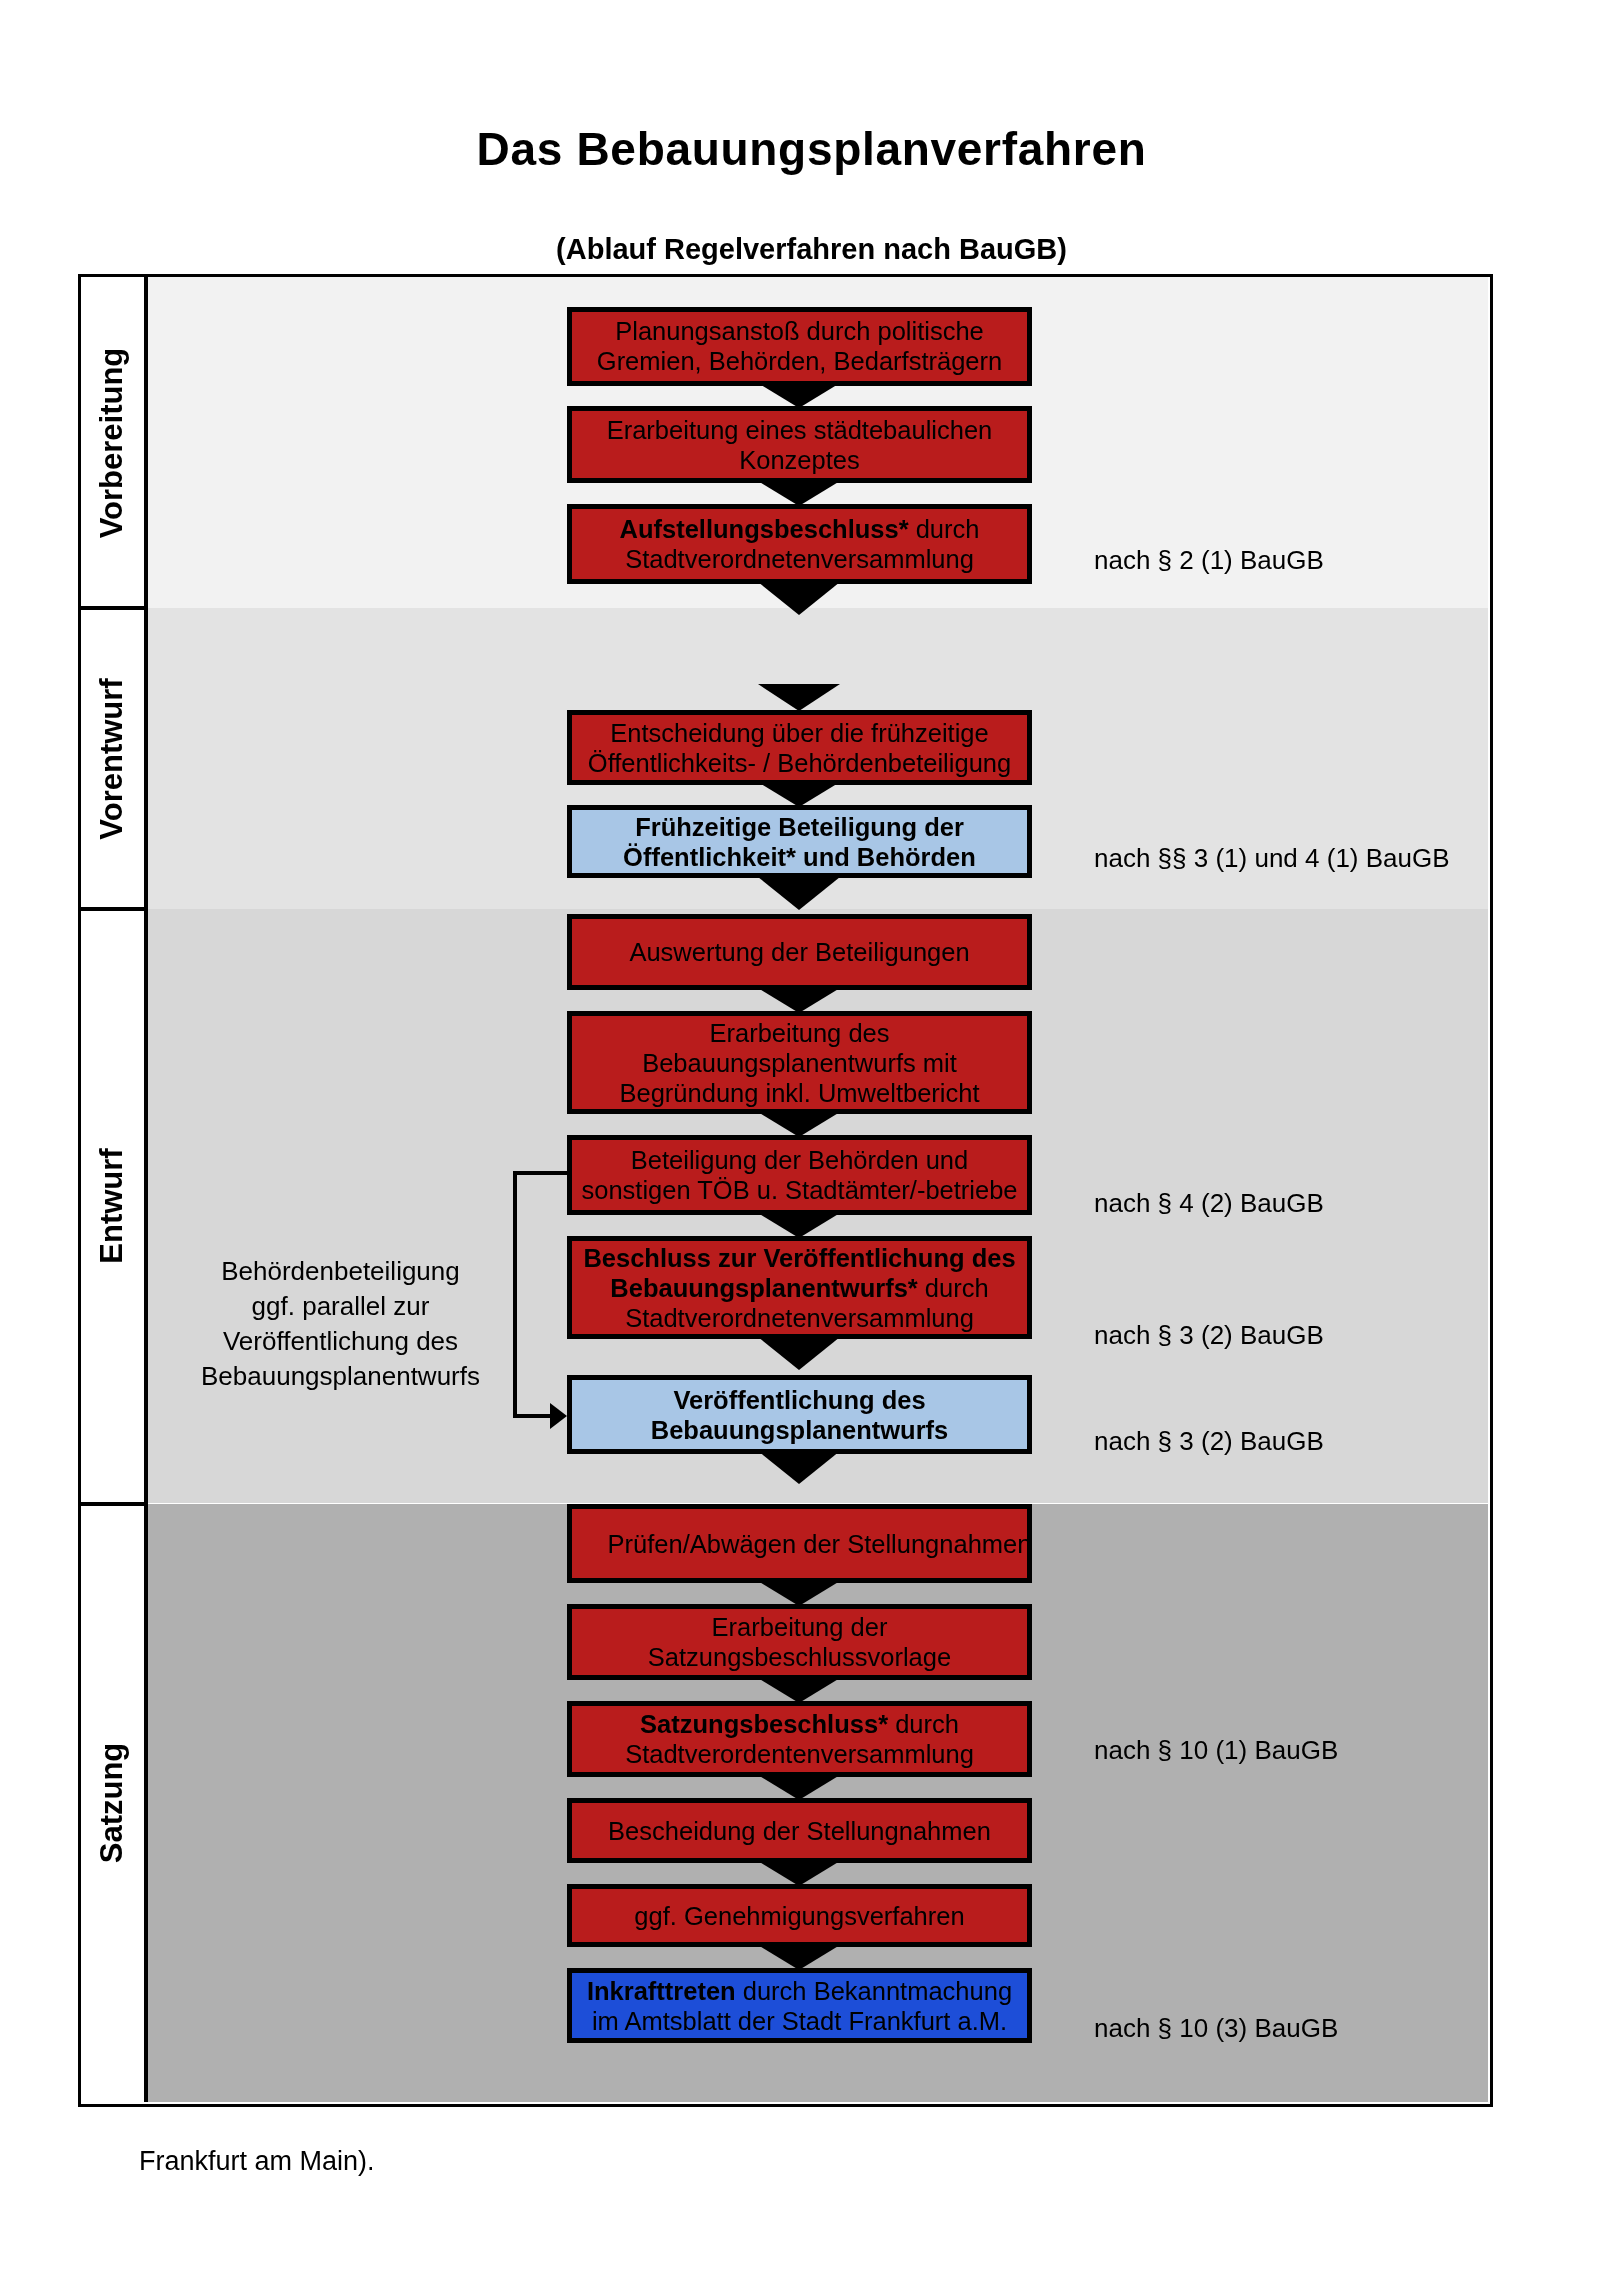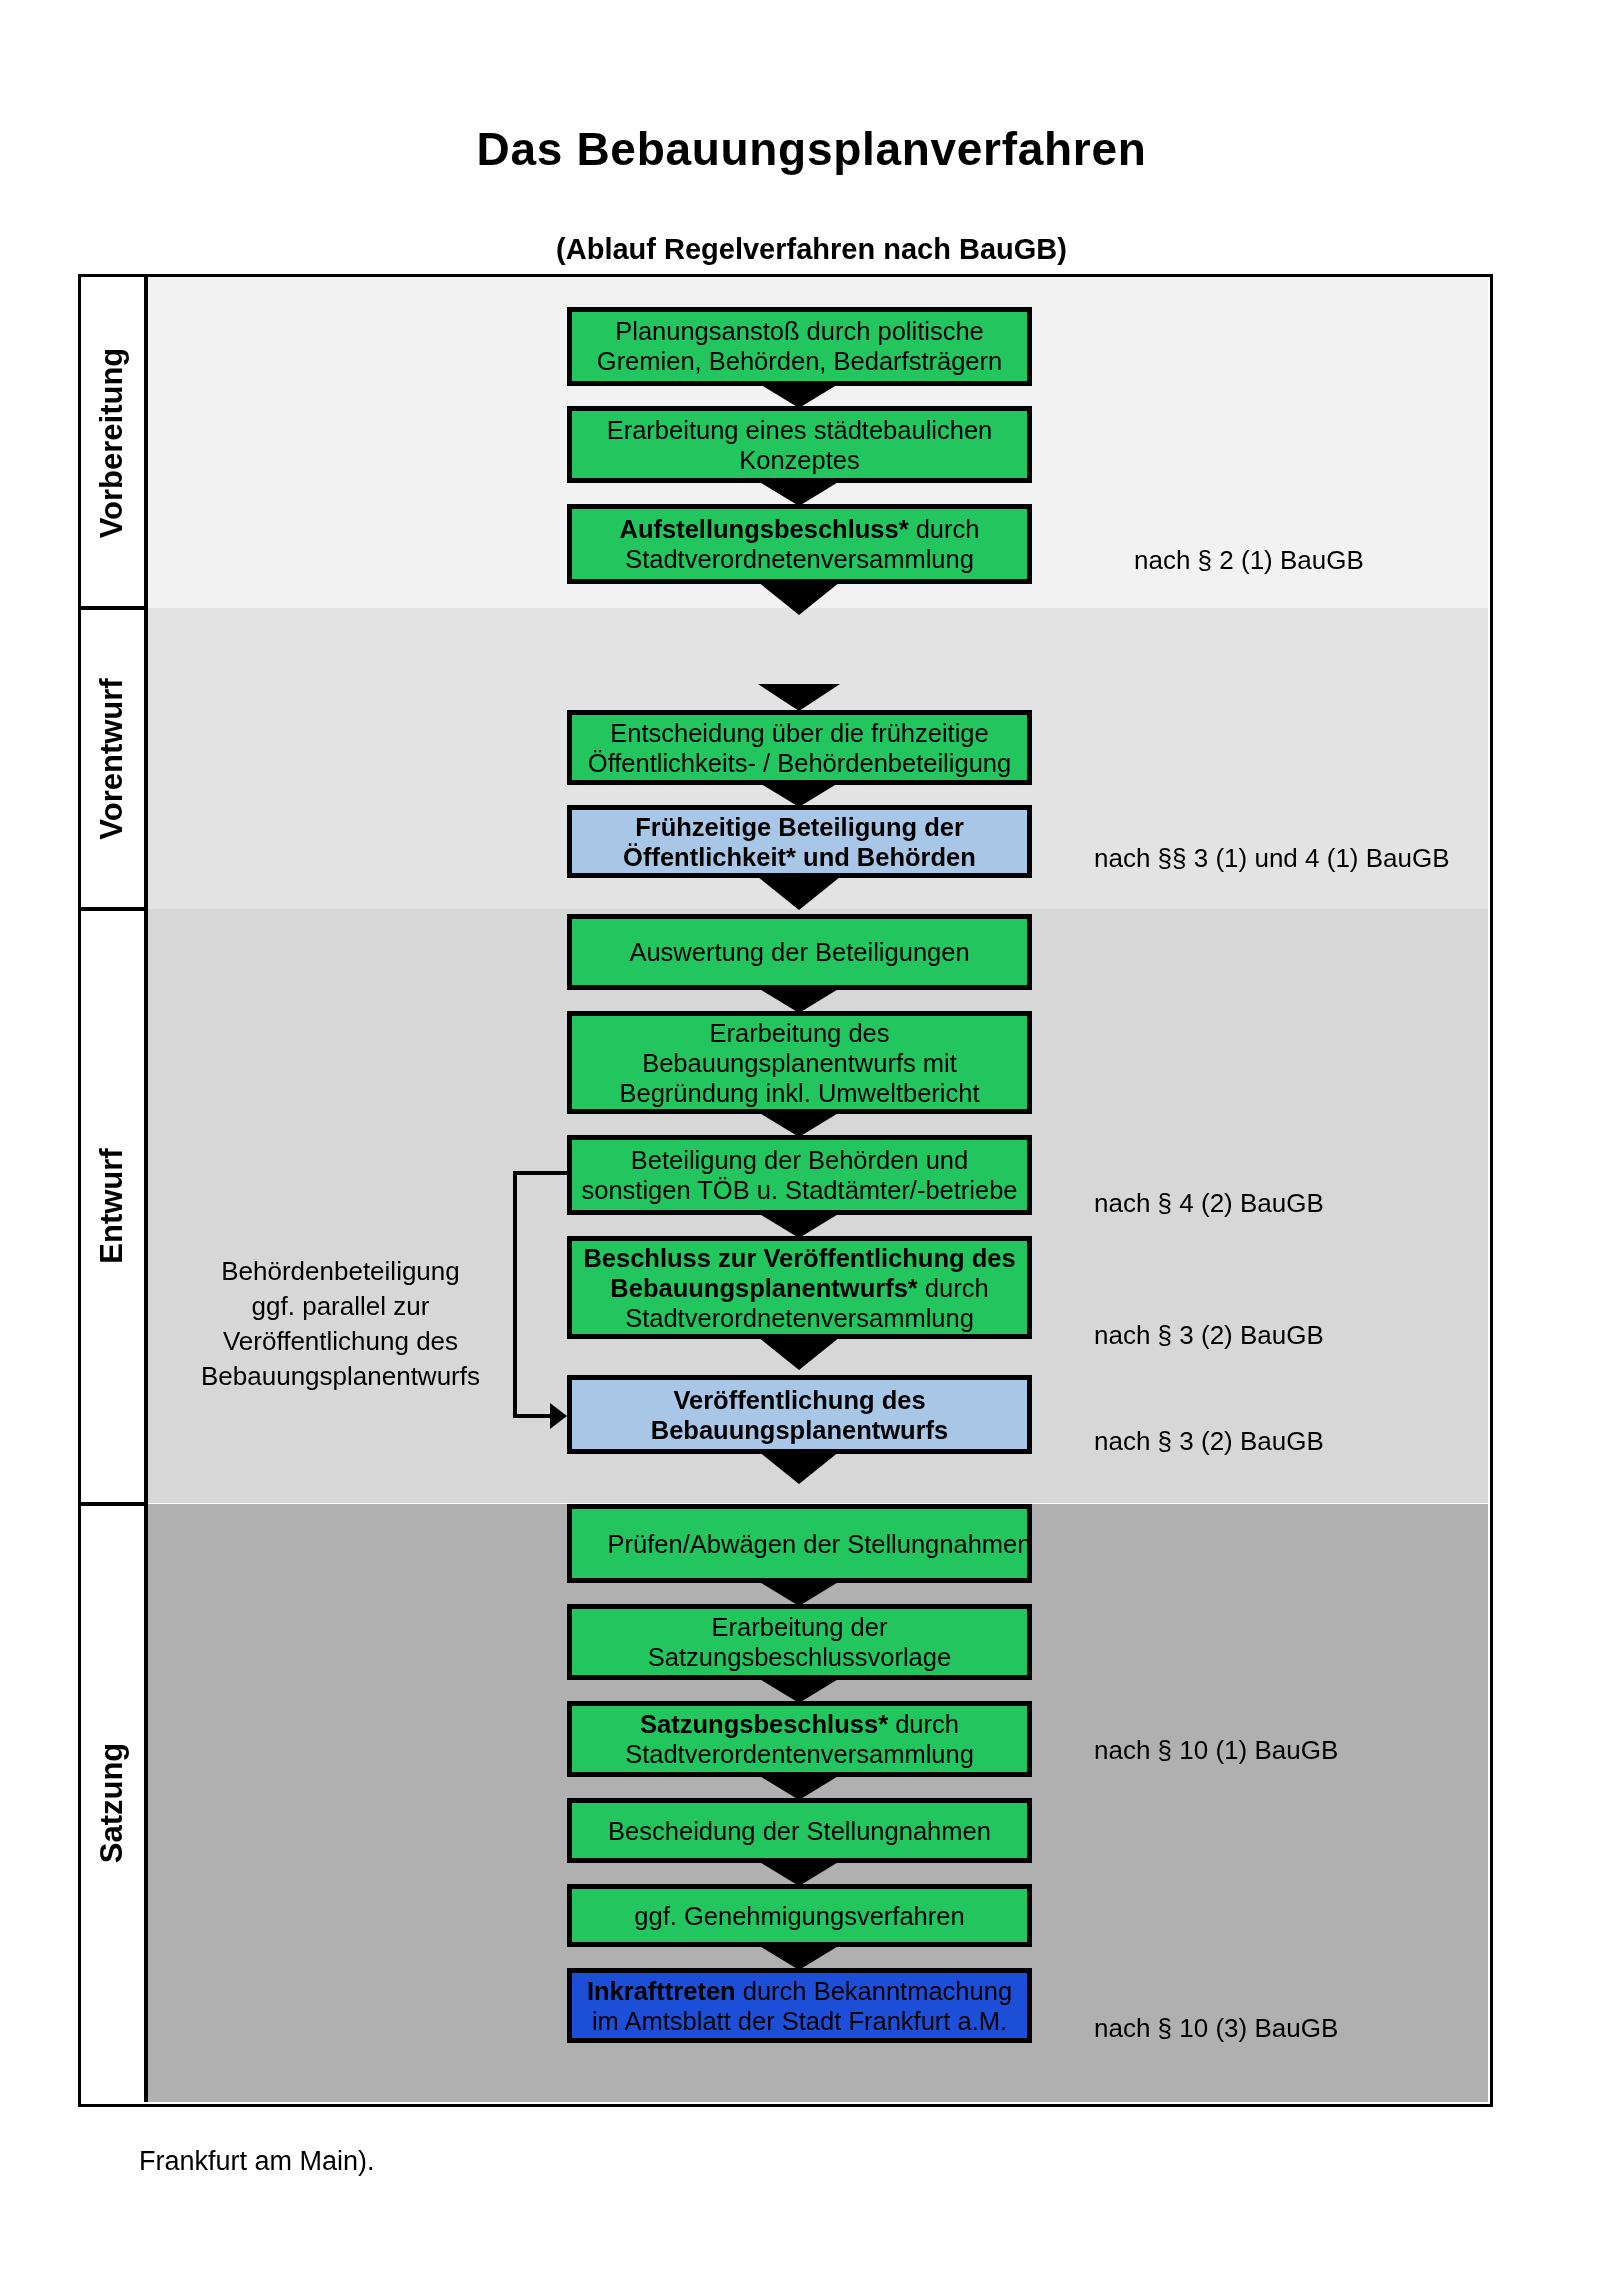--- a/index.html
+++ b/index.html
@@ -28,21 +28,21 @@
   .col-border{position:absolute;left:63px;top:0;width:3.9px;height:1825px;background:#000;}
   .divider{position:absolute;left:0;width:67px;height:3.9px;background:#000;}
   .phase-label{
     position:absolute;
     transform:translate(-50%,-50%) rotate(-90deg);
     transform-origin:center center;
     font-size:31px;font-weight:bold;white-space:nowrap;
   }
   .box{
     position:absolute;left:486px;width:465px;
-    background:#22c55e;border:5.2px solid #000;box-sizing:border-box;
+    background:#b91c1c;border:5.2px solid #000;box-sizing:border-box;
     display:flex;flex-direction:column;justify-content:center;align-items:center;
     font-size:25.5px;line-height:30px;text-align:center;
   }
   .box .line{white-space:nowrap;}
   .bold{font-weight:bold;}
   .arrow-down{
     position:absolute;width:0;height:0;
     border-left:41px solid transparent;
     border-right:41px solid transparent;
   }
@@ -157,21 +157,21 @@
       <div class="box" style="top: 1521px; height: 65px; z-index: 2;">
         <div class="line"><span>Bescheidung der Stellungnahmen</span></div>
       </div>
       <div class="box" style="top: 1607px; height: 63px; z-index: 2;">
         <div class="line"><span>ggf. Genehmigungsverfahren</span></div>
       </div>
       <div class="box" style="top: 1691px; height: 75px; z-index: 2; background: #1d4ed8;">
         <div class="line"><span class="bold">Inkrafttreten</span><span> durch Bekanntmachung</span></div>
         <div class="line"><span>im Amtsblatt der Stadt Frankfurt a.M.</span></div>
       </div>
-      <div class="ref" style="top: 268px; z-index: 2; margin-left: 40px;">nach § 2 (1) BauGB</div>
+      <div class="ref" style="top: 268px; z-index: 2;">nach § 2 (1) BauGB</div>
       <div class="ref" style="top: 566px; z-index: 2;">nach §§ 3 (1) und 4 (1) BauGB</div>
       <div class="ref" style="top: 911px; z-index: 2;">nach § 4 (2) BauGB</div>
       <div class="ref" style="top: 1043px; z-index: 2;">nach § 3 (2) BauGB</div>
       <div class="ref" style="top: 1149px; z-index: 2;">nach § 3 (2) BauGB</div>
       <div class="ref" style="top: 1458px; z-index: 2;">nach § 10 (1) BauGB</div>
       <div class="ref" style="top: 1736px; z-index: 2;">nach § 10 (3) BauGB</div>
       <div class="side-note" style="z-index: 2;">
         <div>Behördenbeteiligung</div>
         <div>ggf. parallel zur</div>
         <div>Veröffentlichung des</div>

